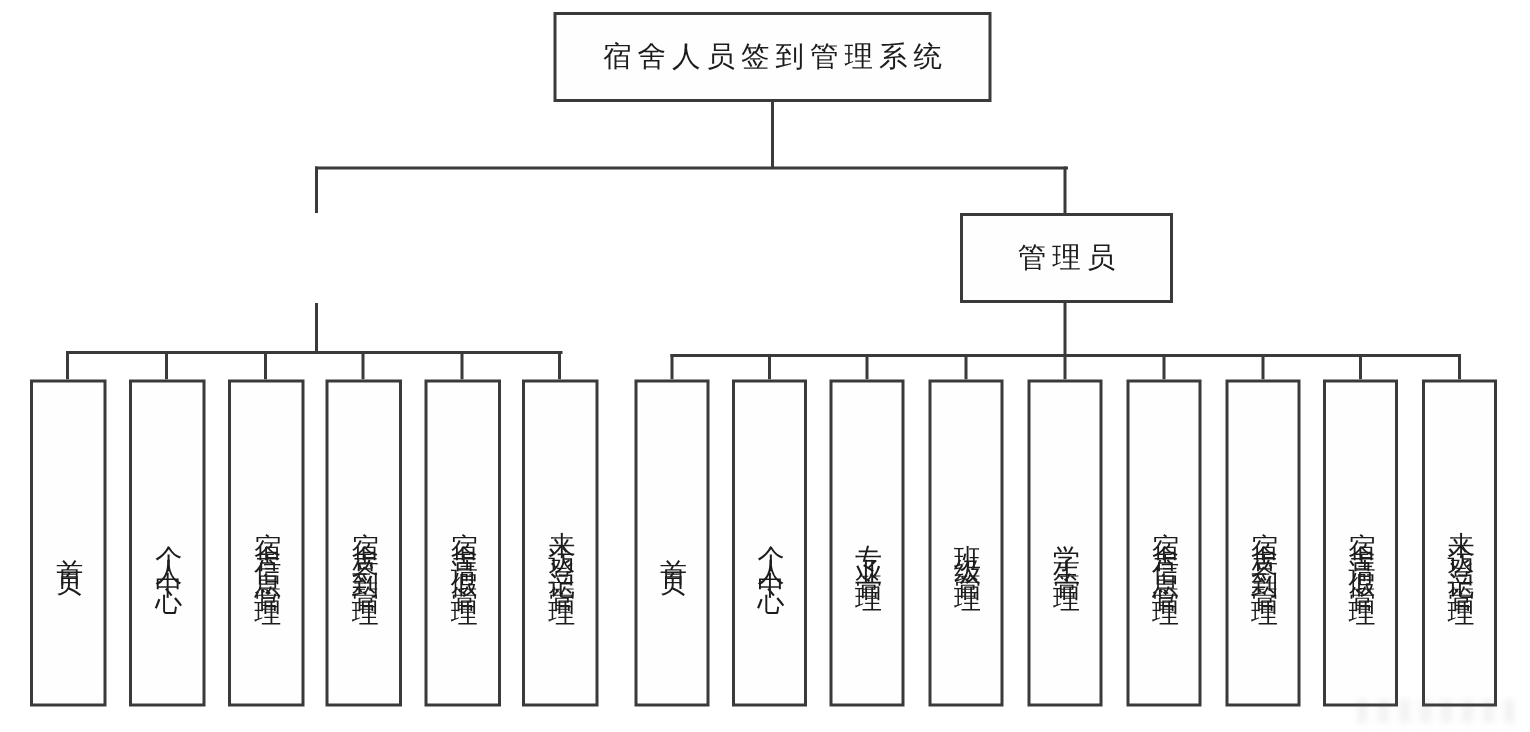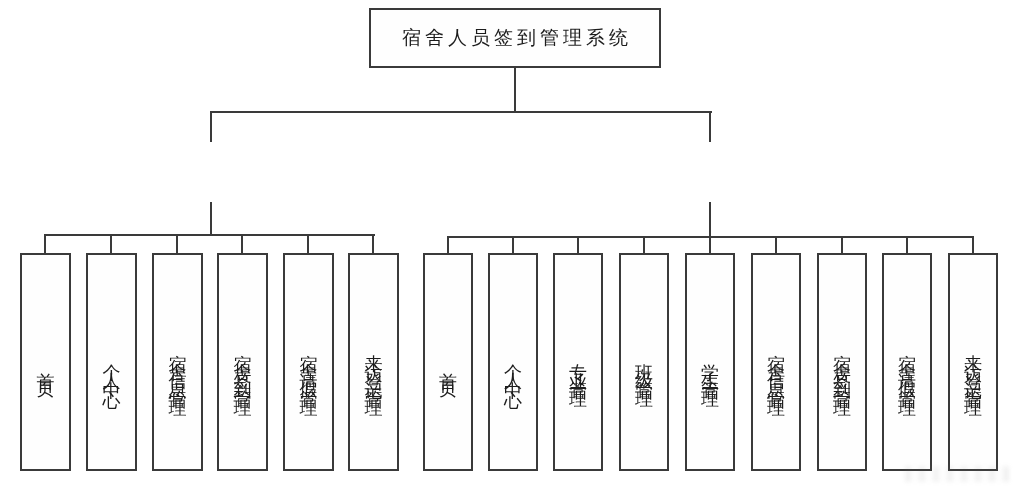--- a/index.html
+++ b/index.html
@@ -61,20 +61,23 @@
 </style>
 </head>
 <body>
 
 <div class="stage">
 
   <div class="box" style="left:369px; top:8px; width:292px; height:60px;">
     <span class="hlabel">宿舍人员签到管理系统</span>
   </div>
 
+  <div class="box" style="left:640px; top:142px; width:142px; height:60px;">
+    <span class="hlabel">管理员</span>
+  </div>
 
   <div class="line" style="left:514px; top:68px; width:2px; height:44px;"></div>
   <div class="line" style="left:210px; top:111px; width:502px; height:2px;"></div>
   <div class="line" style="left:210px; top:111px; width:2px; height:31px;"></div>
   <div class="line" style="left:709px; top:111px; width:2px; height:31px;"></div>
 
   <div class="line" style="left:210px; top:202px; width:2px; height:34px;"></div>
   <div class="line" style="left:44px; top:234px; width:331px; height:2px;"></div>
   <div class="line" style="left:44px;  top:234px; width:2px; height:19px;"></div>
   <div class="line" style="left:110px; top:234px; width:2px; height:19px;"></div>

